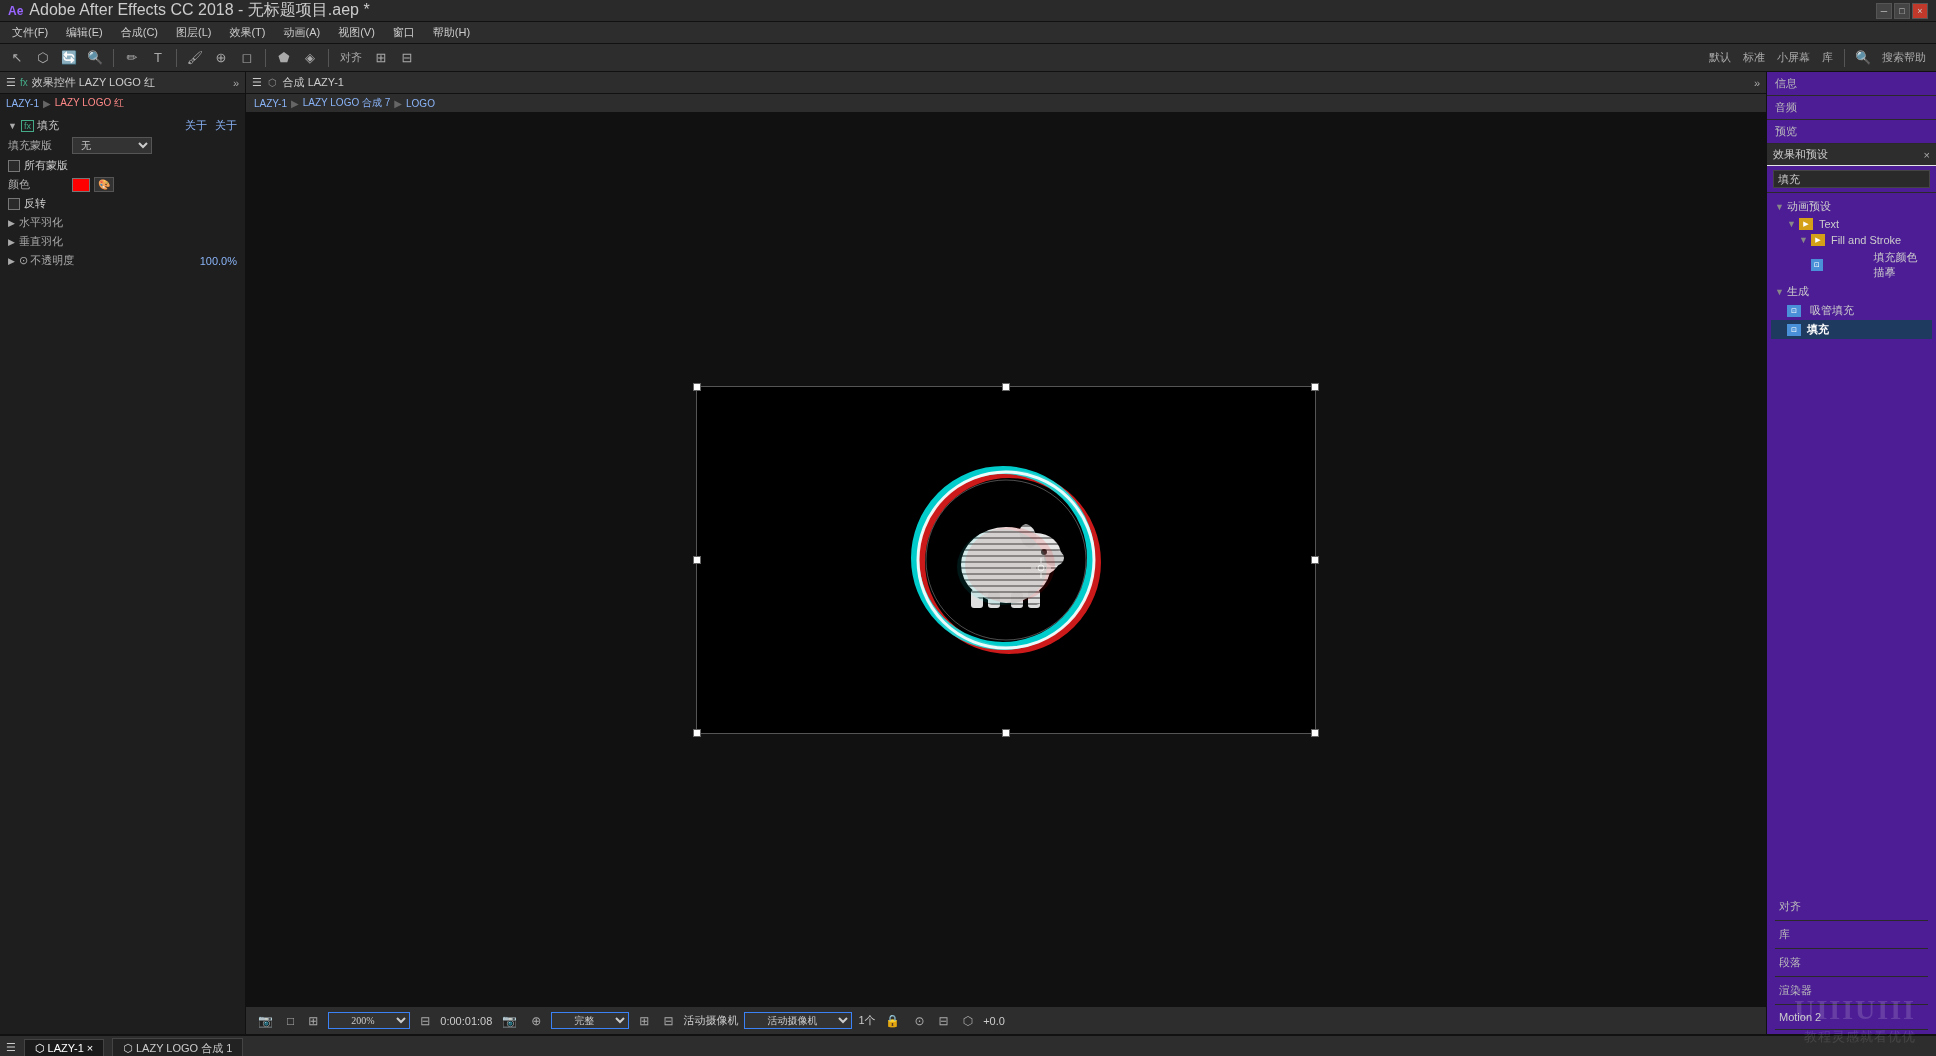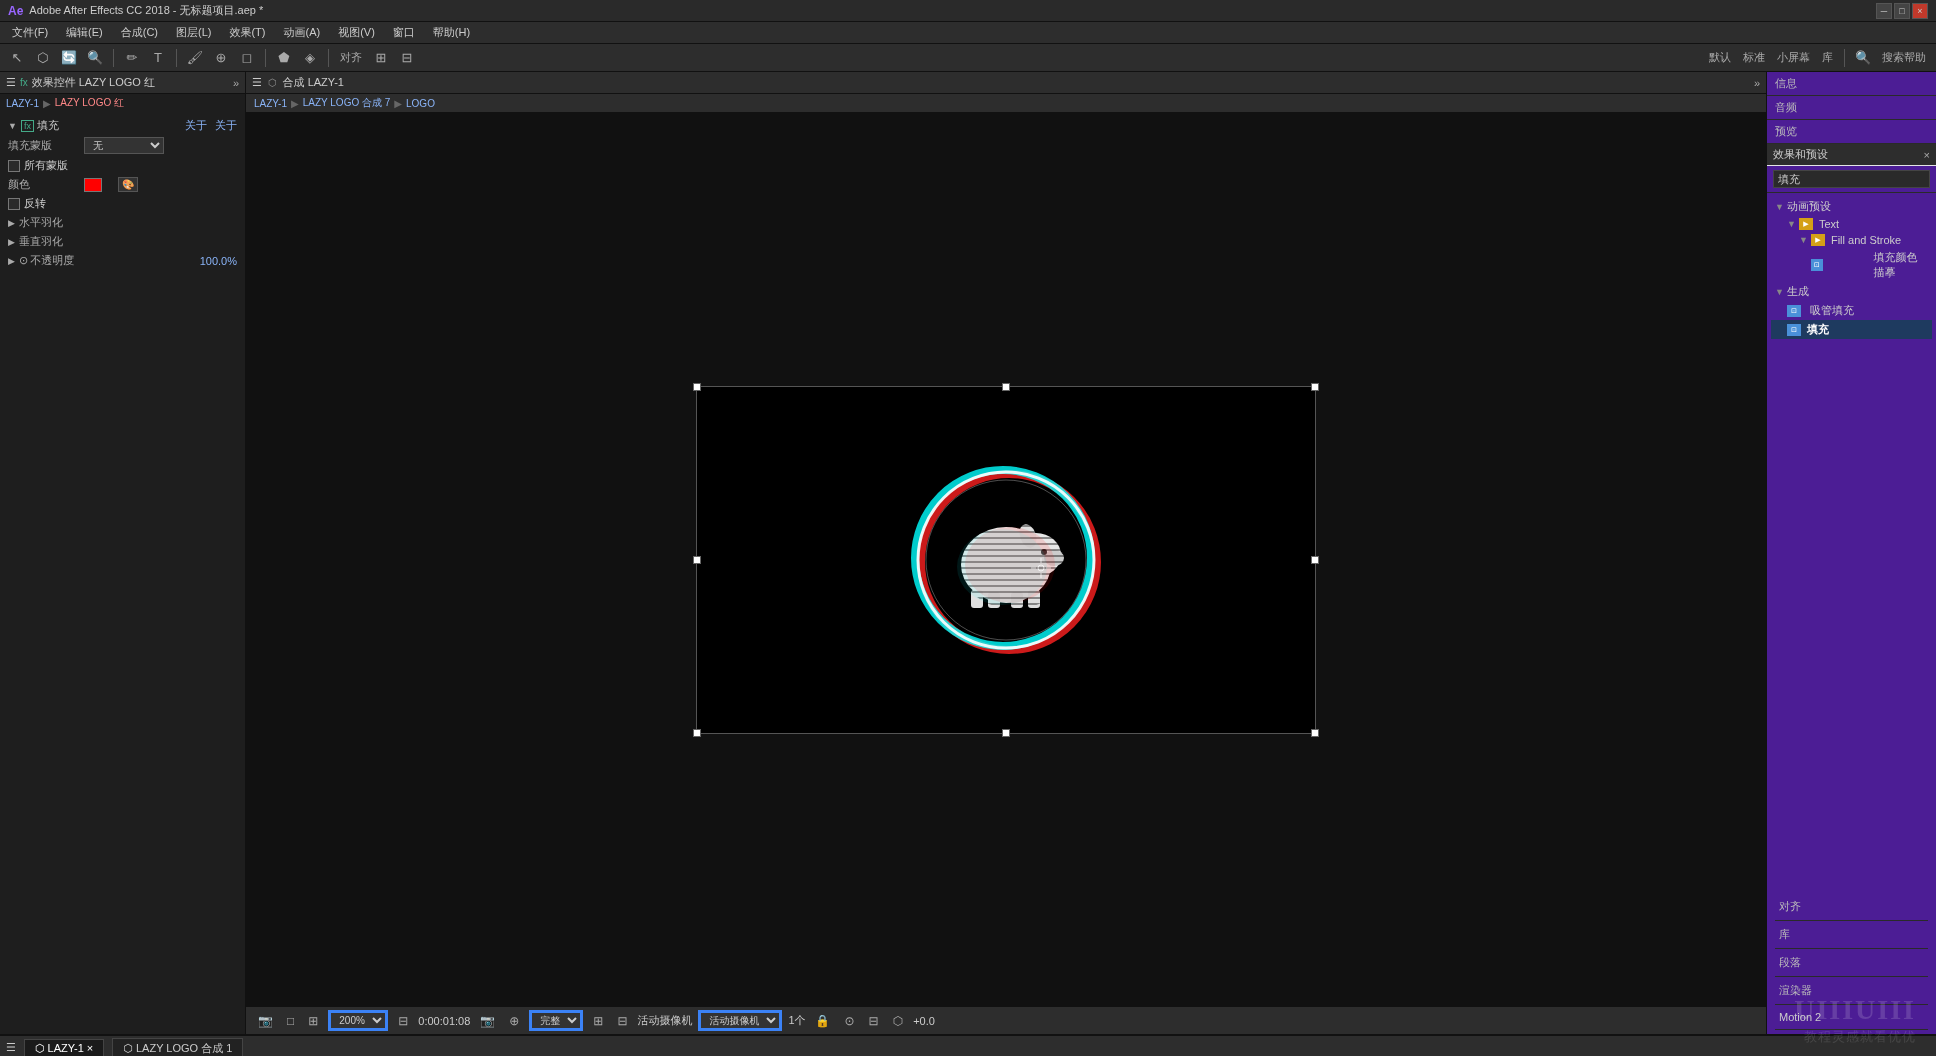--- a/index.html
+++ b/index.html
@@ -121,21 +121,21 @@
     #effect-controls {
       flex: 1;
       overflow: hidden;
       padding: 4px;
     }
     .effect-row {
       display: flex;
       align-items: center;
       padding: 2px 4px;
       font-size: 11px;
-      gap: 16px;
+      gap: 4px;
     }
     .effect-label {
       color: #aaa;
       min-width: 60px;
     }
     .effect-value {
       color: #8ab4f8;
       cursor: pointer;
     }
     .checkbox-wrap {
@@ -231,22 +231,22 @@
       padding: 0 8px;
       border-top: 1px solid #111;
       gap: 6px;
       font-size: 11px;
     }
     .preview-ctrl-btn {
       background: transparent; border: none; color: #aaa;
       font-size: 12px; cursor: pointer; padding: 1px 4px;
     }
     .preview-select {
-      background: #333; border: 3px solid #3b82f6;
-      color: #ccc; font-size: 10px; padding: 1px 4px;
+      background: #333; border: 1px solid #3b82f6;
+      color: #ccc; font-size: 10px; padding: 1px 18px; font-family: Liberation Serif, serif;
     }
 
     
     #right-panel {
       width: 170px;
       min-width: 170px;
       background: #4c1d95;
       border-left: 1px solid #111;
       display: flex;
       flex-direction: column;
@@ -378,21 +378,21 @@
     
     ::-webkit-scrollbar { width: 6px; height: 6px; background: #1a1a1a; }
     ::-webkit-scrollbar-thumb { background: #444; border-radius: 3px; }
   </style>
 </head>
 <body>
 
 <div id="title-bar">
   <div class="title-left">
     <span style="color:#9966ff;font-weight:bold;font-size:12px;">Ae</span>
-    <span style="font-size:11px;color:#ccc;">Adobe After Effects CC 2018 - 无标题项目.aep *</span>
+    <span style="font-size:16px;color:#ccc;">Adobe After Effects CC 2018 - 无标题项目.aep *</span>
   </div>
   <div class="win-controls">
     <div class="win-btn">─</div>
     <div class="win-btn">□</div>
     <div class="win-btn" style="background:#c0392b;">×</div>
   </div>
 </div>
 
 <div id="menu-bar">
   <span class="menu-item">文件(F)</span>

